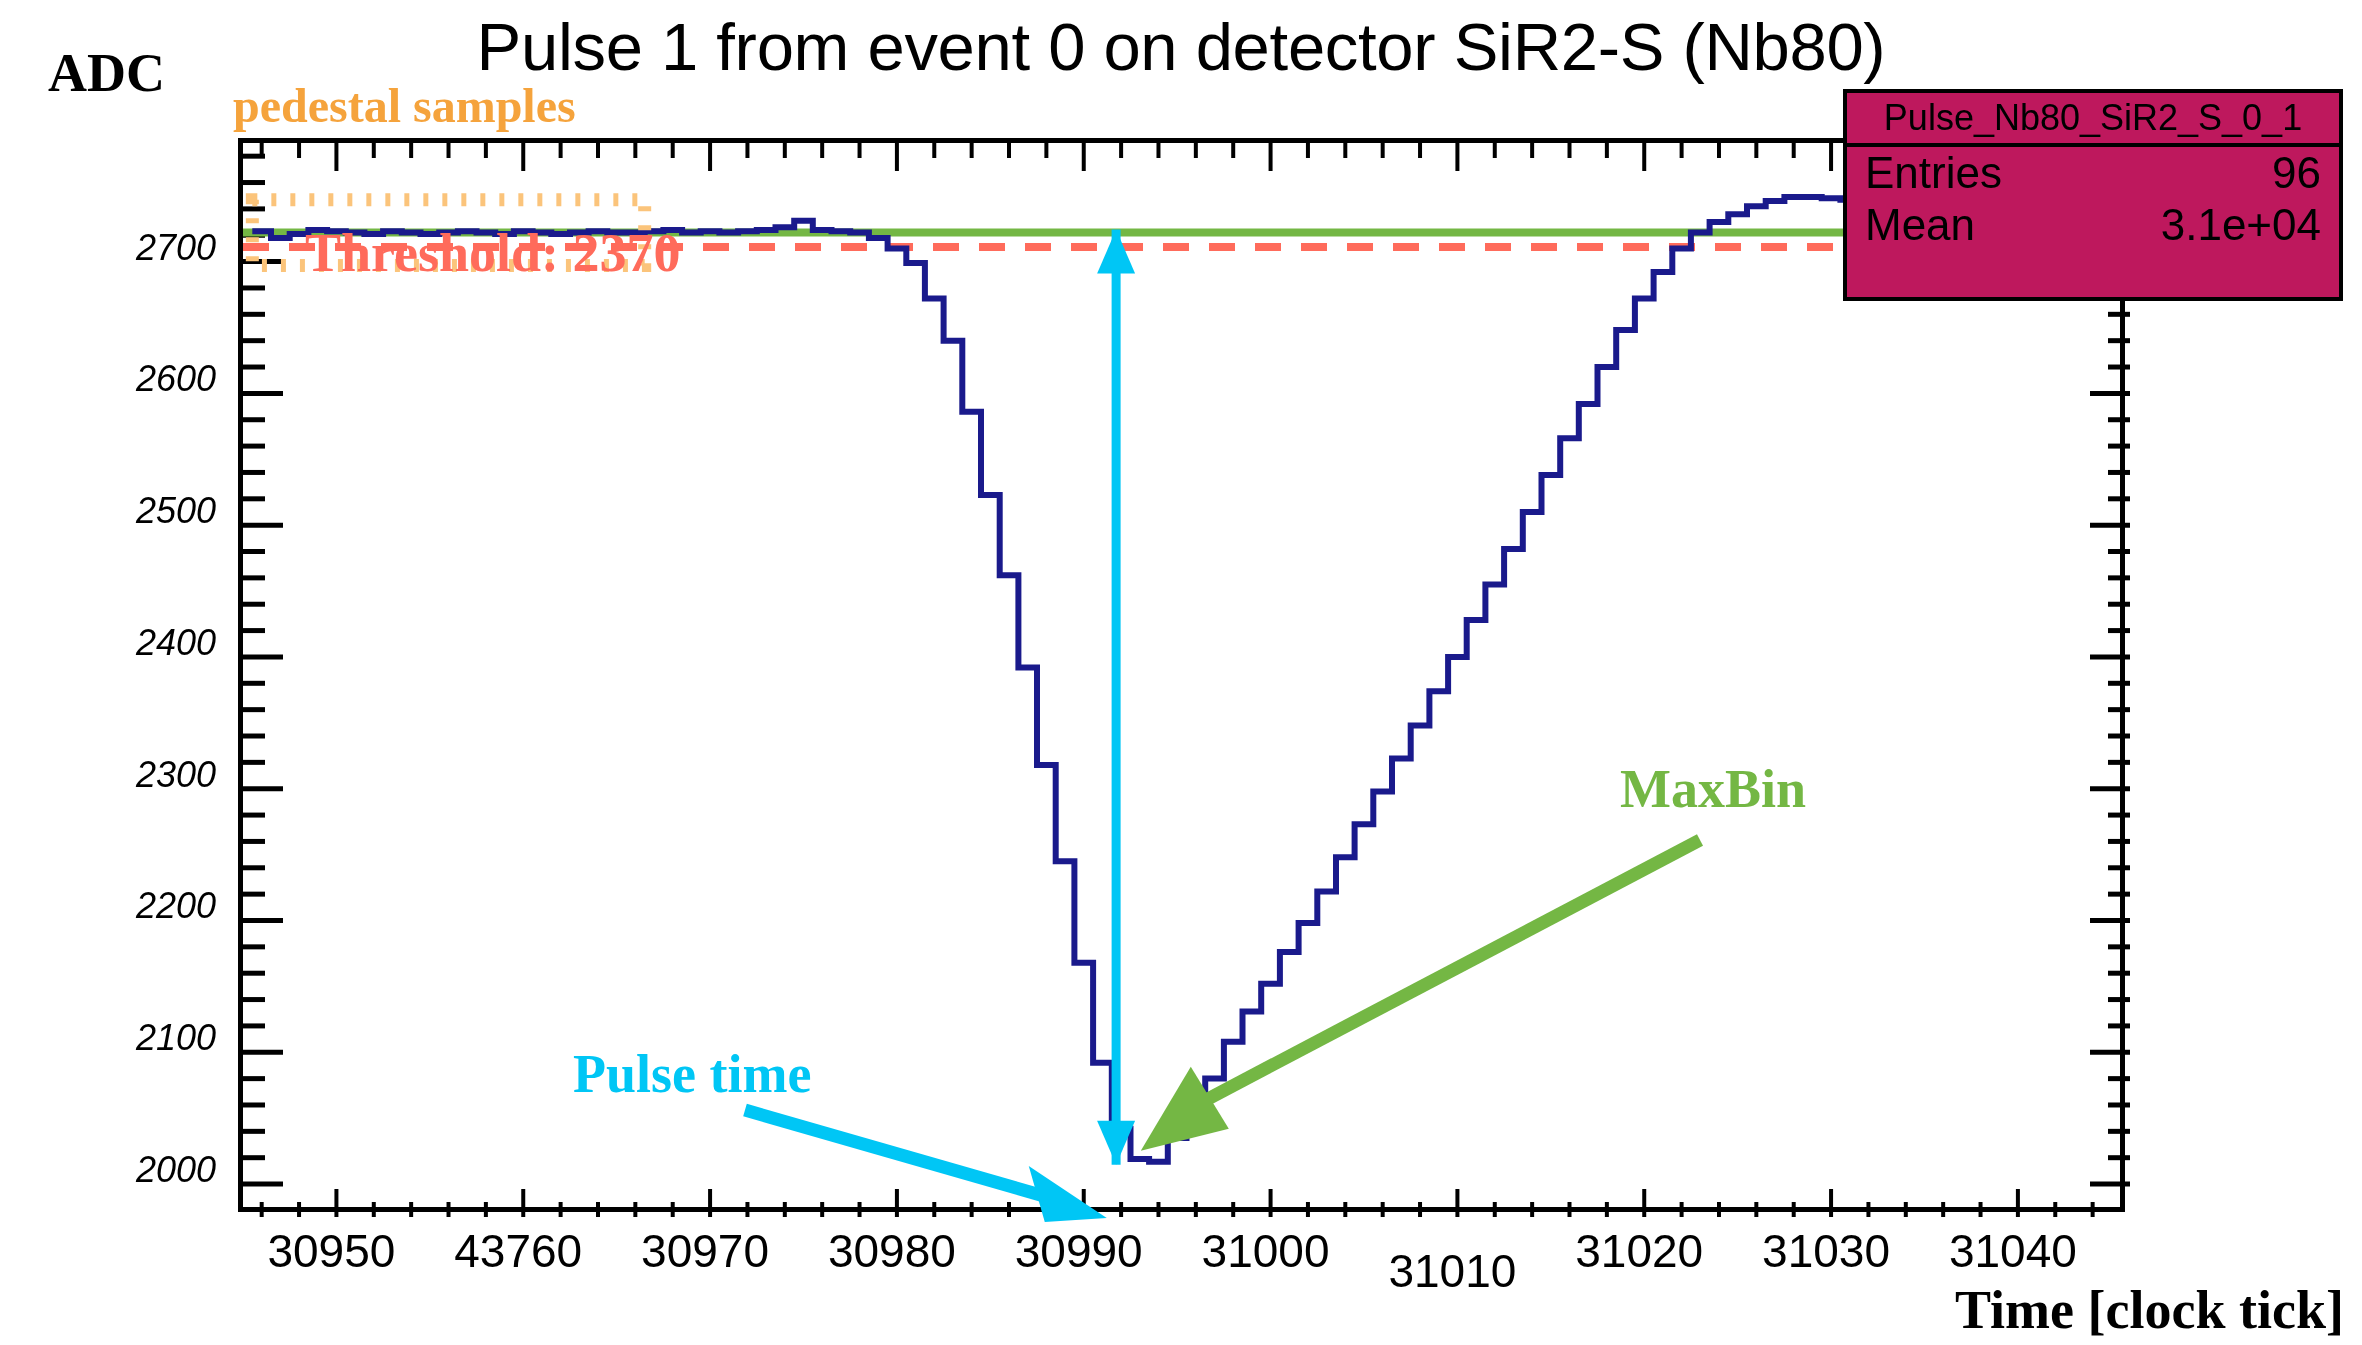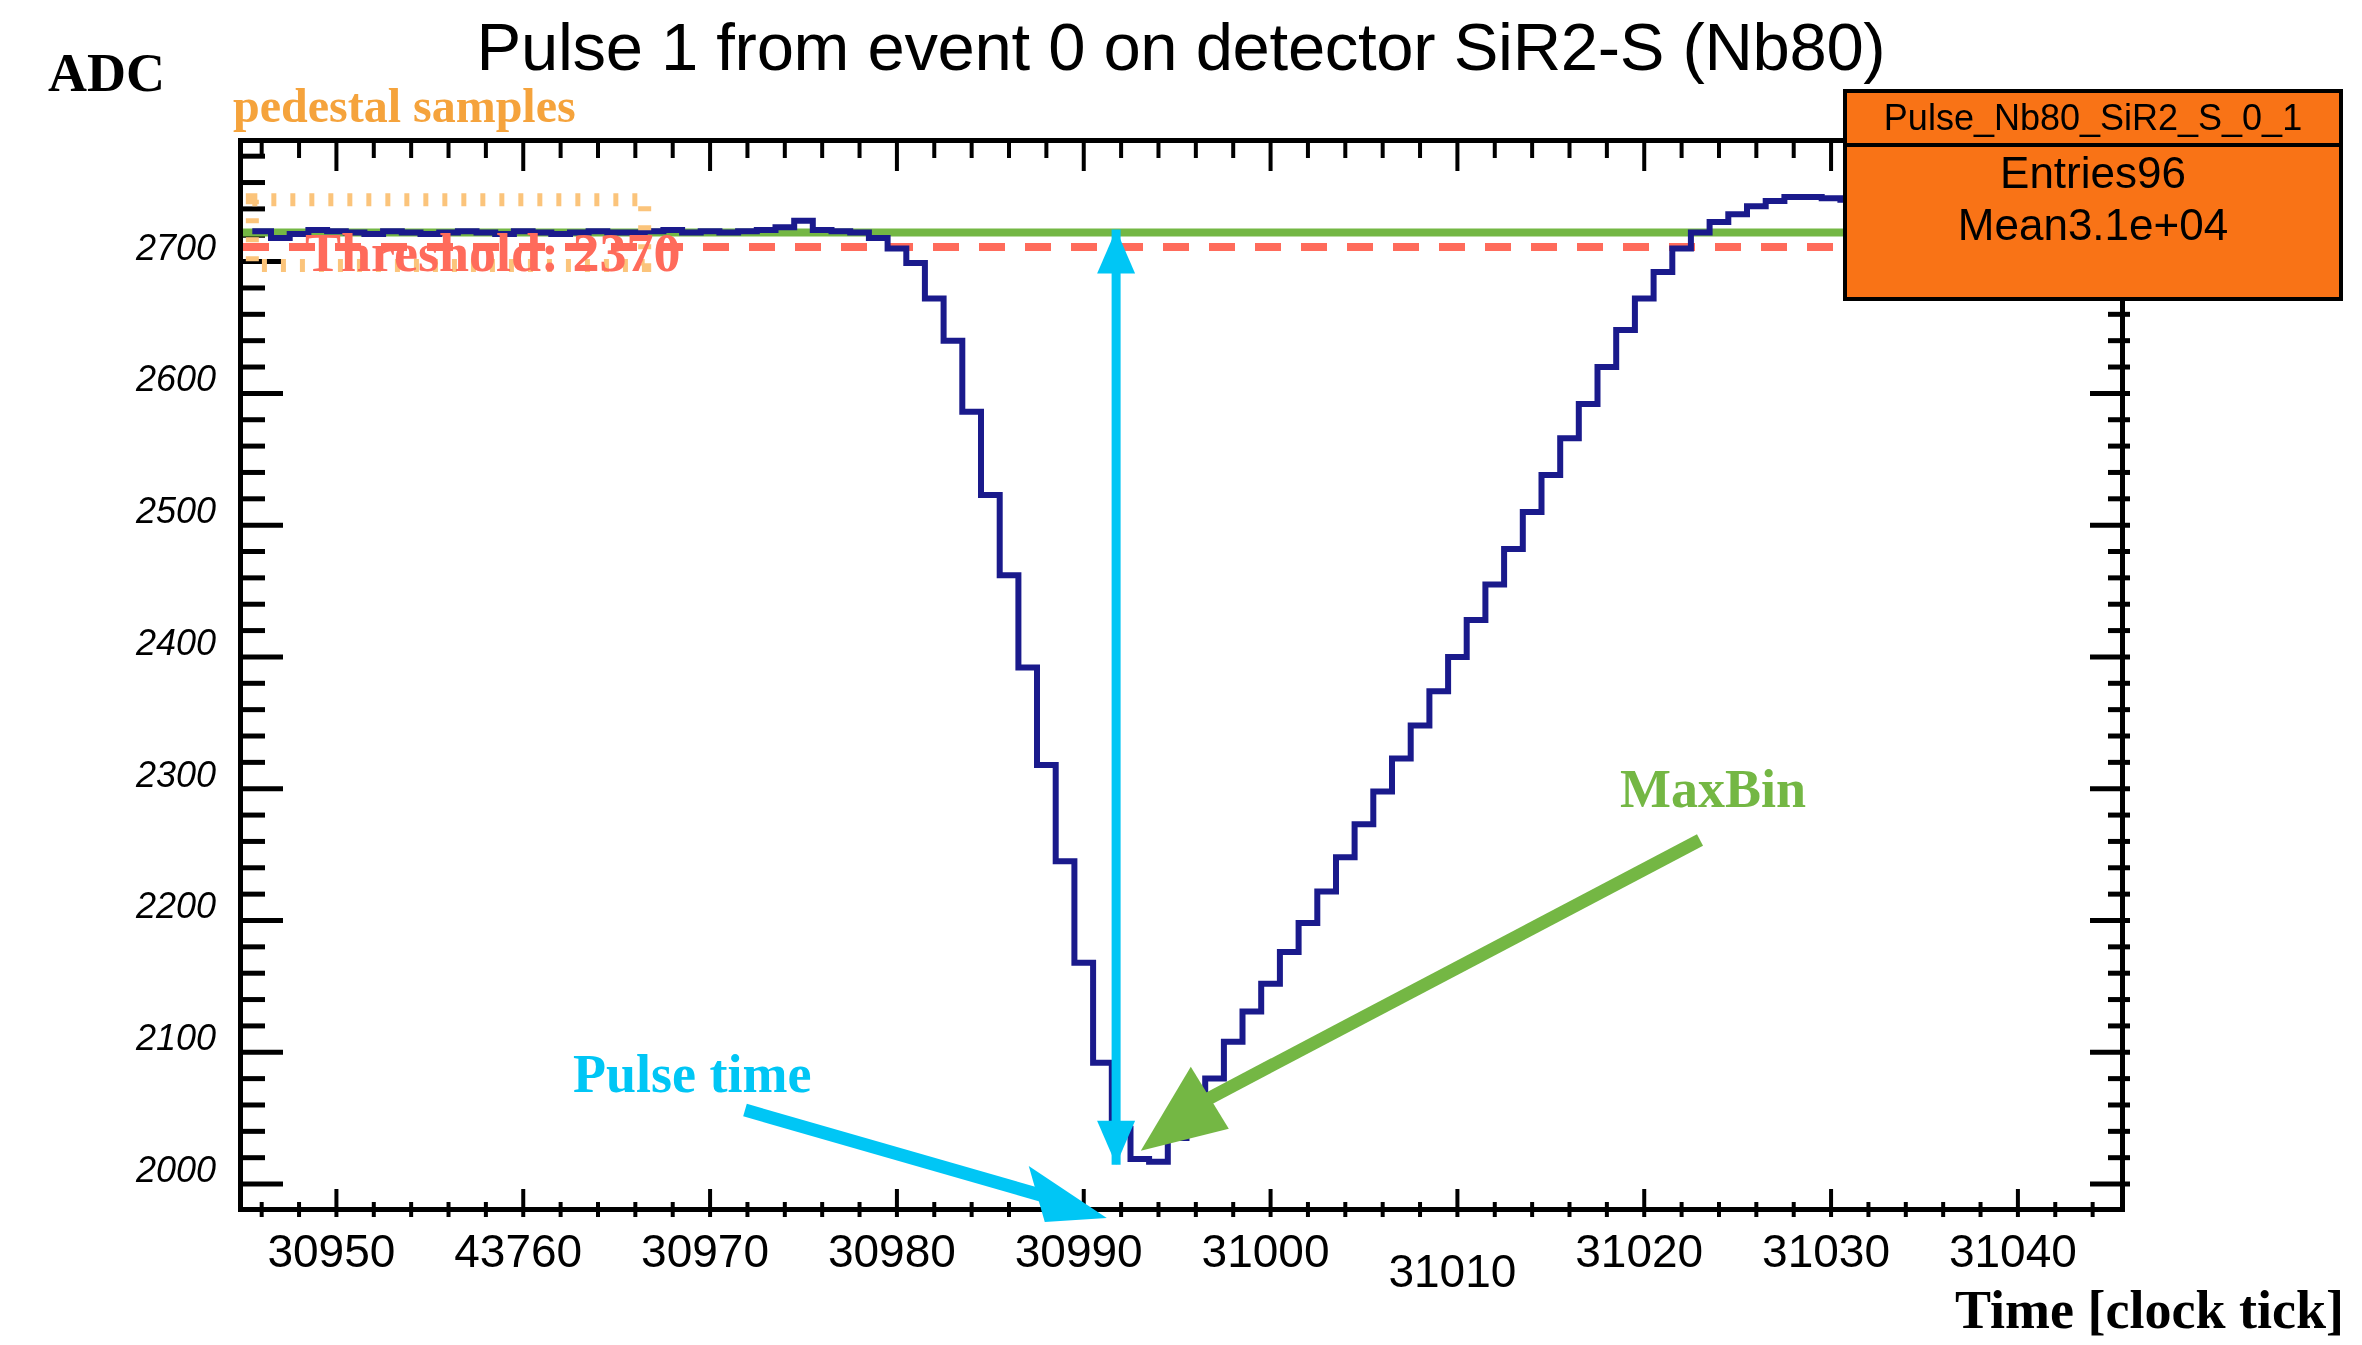--- a/index.html
+++ b/index.html
@@ -63,36 +63,36 @@
     width:250px;
     font-family:"Liberation Sans", sans-serif;
     font-size:46px;
     color:#000;
   }
   
   #stats{
     position:absolute;
     left:1843px;top:89px;
     width:500px;height:212px;
-    background:#f97316;
+    background:#be185d;
     border:4px solid #000;
     box-sizing:border-box;
     font-family:"Liberation Sans", sans-serif;
   }
   #stats .sttl{
     height:50px;line-height:50px;
     text-align:center;
     font-size:36px;
     border-bottom:4px solid #000;
     color:#000;
     white-space:nowrap;
   }
   #stats .srow{
-    display:flex;justify-content:center;
-    padding:0 28px;
+    display:flex;justify-content:space-between;
+    padding:0 18px;
     font-size:44px;line-height:52px;
     color:#000;
   }
   
   .anno{position:absolute;font-family:"Liberation Serif", serif;font-weight:bold;white-space:nowrap;}
   #anno-ped{left:233px;top:78px;font-size:48px;color:#F5A33C;}
   #anno-thr{left:305px;top:222px;font-size:54px;color:#FF6B5B;}
   #anno-ph{left:1130px;top:268px;font-size:54px;color:#00C6F5;}
   #anno-pt{left:573px;top:1043px;font-size:54px;color:#00C6F5;}
   #anno-mb{left:1620px;top:758px;font-size:54px;color:#74B744;}

